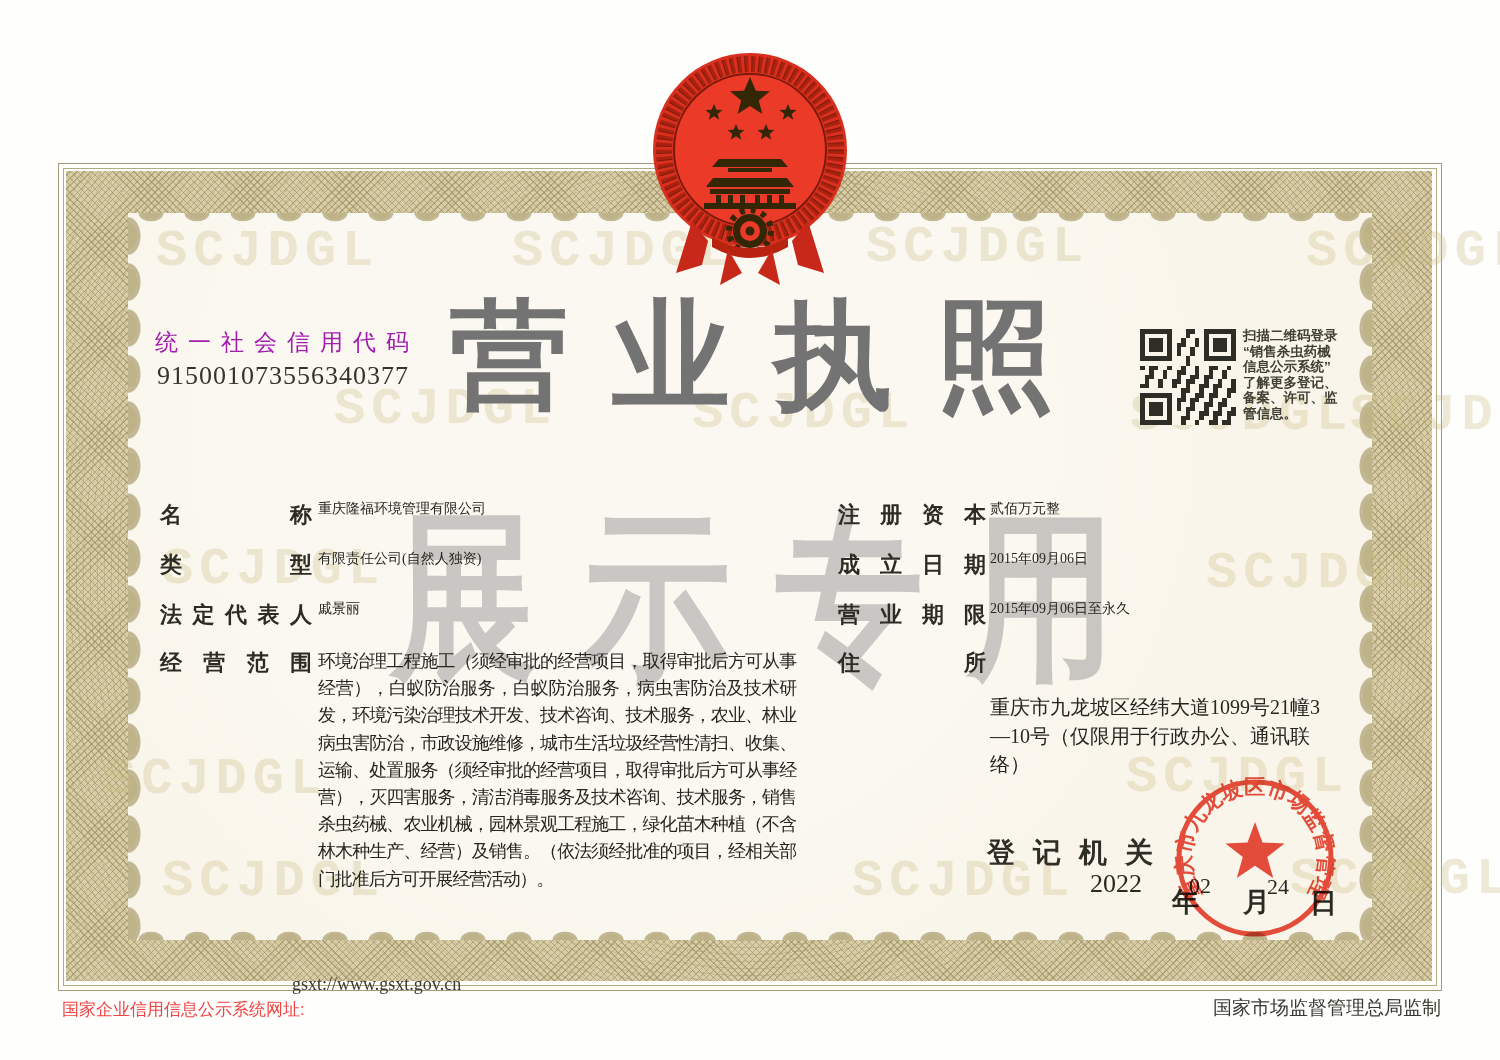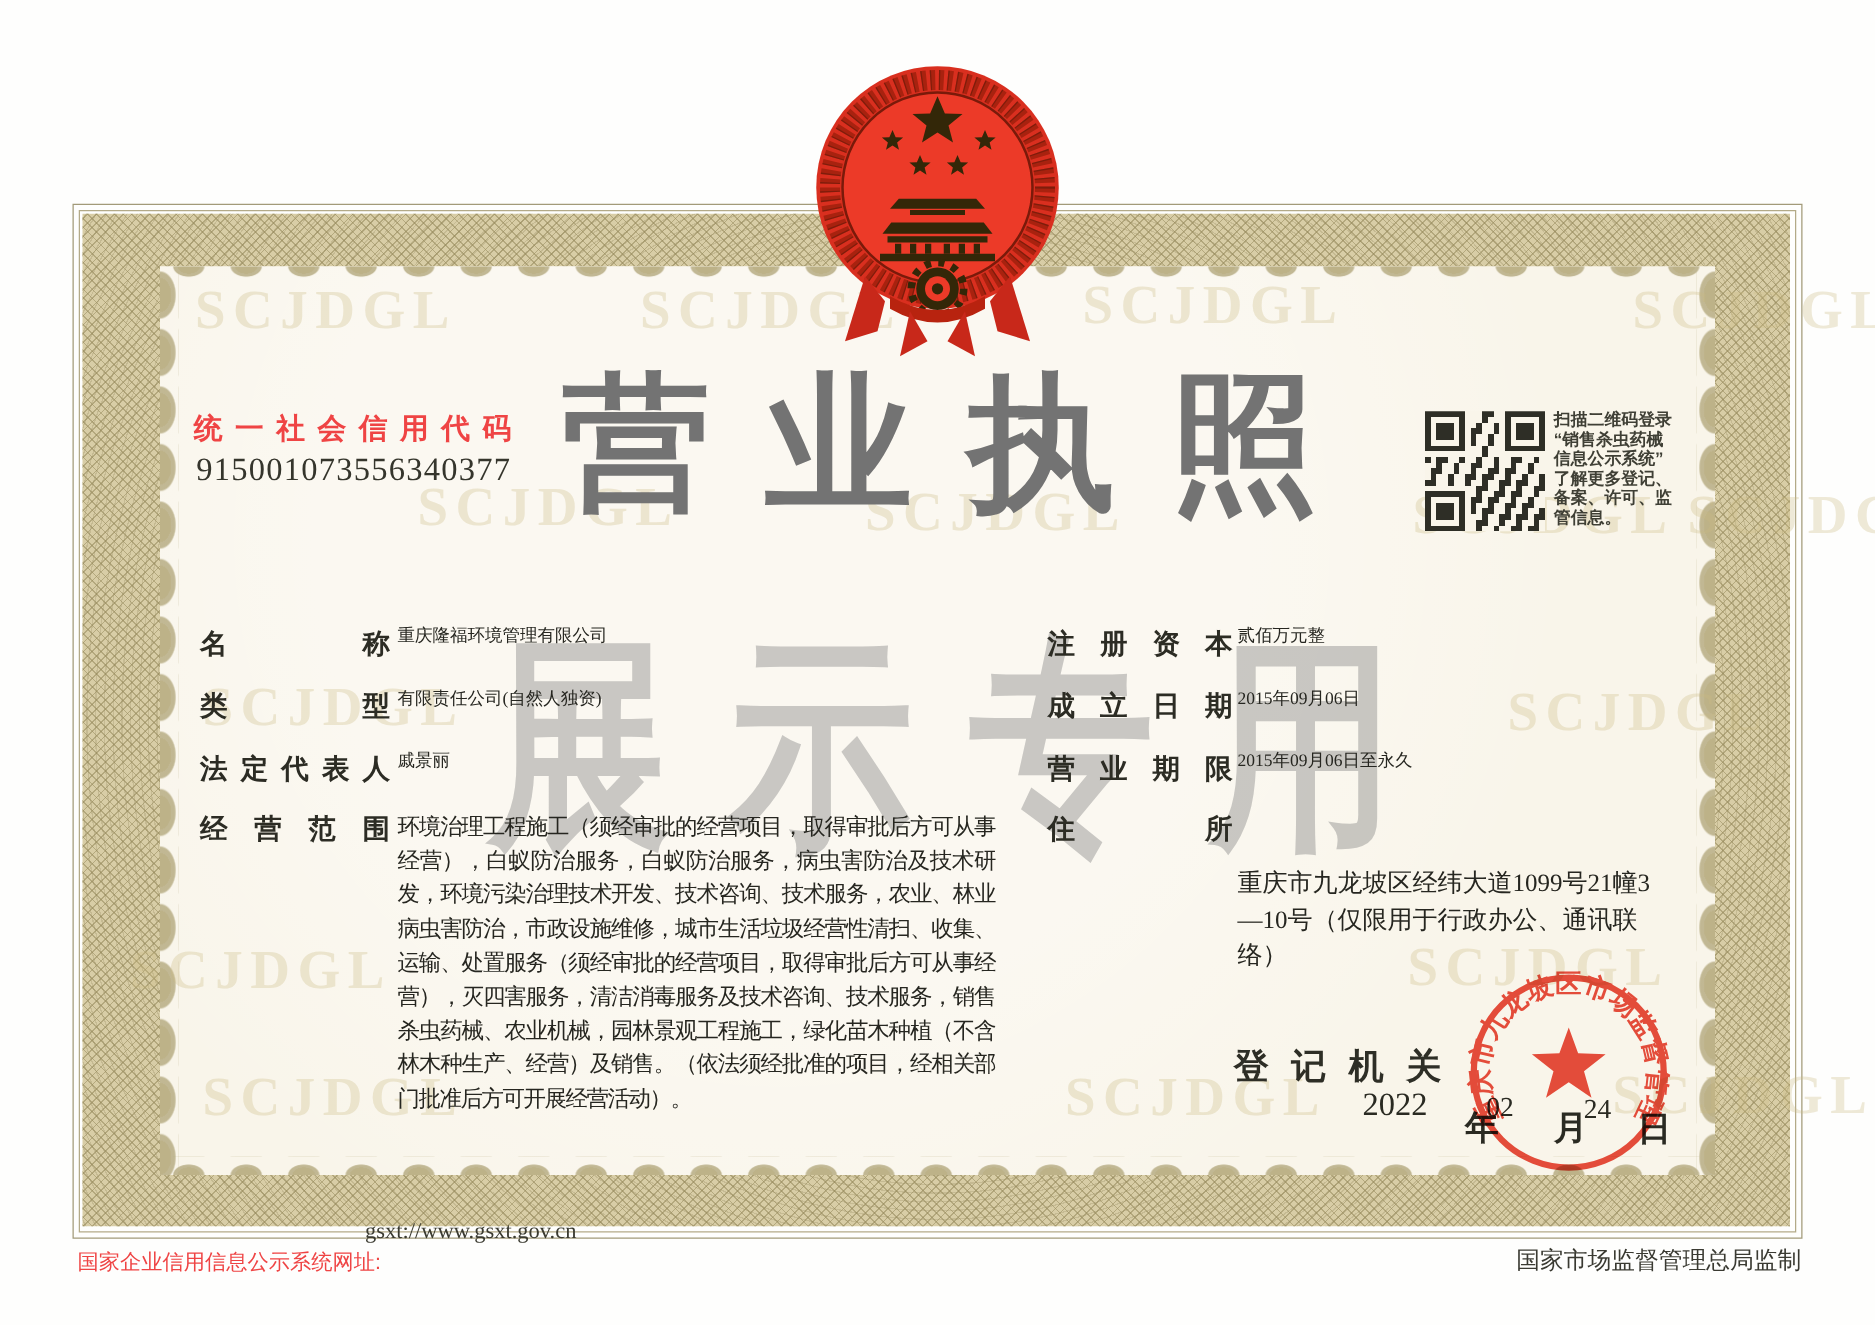--- a/index.html
+++ b/index.html
@@ -27,30 +27,30 @@
         background-image:radial-gradient(ellipse 21px 14px at 50% 100%, #bdb288 0 9px, rgba(179,168,125,.8) 9px 12px, transparent 13px);
         background-size:46px 15px;background-repeat:repeat-x;}
   #scallop-left{left:128px;top:213px;width:15px;height:727px;
         background-image:radial-gradient(ellipse 14px 21px at 0% 50%, #bdb288 0 9px, rgba(179,168,125,.8) 9px 12px, transparent 13px);
         background-size:15px 46px;background-repeat:repeat-y;}
   #scallop-right{left:1357px;top:213px;width:15px;height:727px;
         background-image:radial-gradient(ellipse 14px 21px at 100% 50%, #bdb288 0 9px, rgba(179,168,125,.8) 9px 12px, transparent 13px);
         background-size:15px 46px;background-repeat:repeat-y;}
   
   #ghost-layer{position:absolute;inset:0;z-index:3;pointer-events:none;}
-  .ghost{position:absolute;font-size:44px;font-weight:700;letter-spacing:6px;
-        color:rgba(202,184,128,.30);font-family:Liberation Serif, serif;padding-left:44px;}
+  .ghost{position:absolute;font-size:52px;font-weight:700;letter-spacing:6px;
+        color:rgba(202,184,128,.30);font-family:Liberation Mono, monospace;padding-left:44px;}
   
   #display-watermark{position:absolute;left:390px;top:508px;z-index:4;
         font-size:180px;font-weight:700;letter-spacing:55px;line-height:1;
         color:rgba(130,130,130,.42);white-space:nowrap;
         transform:scaleX(.82);transform-origin:left top;}
   
   .content{position:absolute;z-index:5;}
-  #credit-label{left:155px;top:327px;font-size:23px;font-weight:700;letter-spacing:10px;color:#ef4444;}
+  #credit-label{left:155px;top:327px;font-size:23px;font-weight:400;letter-spacing:10px;color:#a21caf;}
   #credit-code{left:157px;top:361px;font-size:26px;letter-spacing:1px;color:#35352c;
         font-family:"Liberation Serif","DejaVu Serif",serif;}
   #doc-title{left:450px;top:296px;font-size:118px;font-weight:900;letter-spacing:44px;
         color:#737373;line-height:1;white-space:nowrap;}
   #qr-box{left:1140px;top:329px;width:96px;height:96px;background:#f9f5ea;}
   #qr-note{left:1243px;top:328px;width:102px;font-size:13.5px;line-height:15.5px;
         font-weight:600;color:#3f3f35;white-space:pre-line;}
   .field-row{position:absolute;z-index:5;}
   .jflex{display:inline-flex;justify-content:space-between;}
   .flabel{font-size:22px;font-weight:600;color:#2c2c24;vertical-align:top;}

